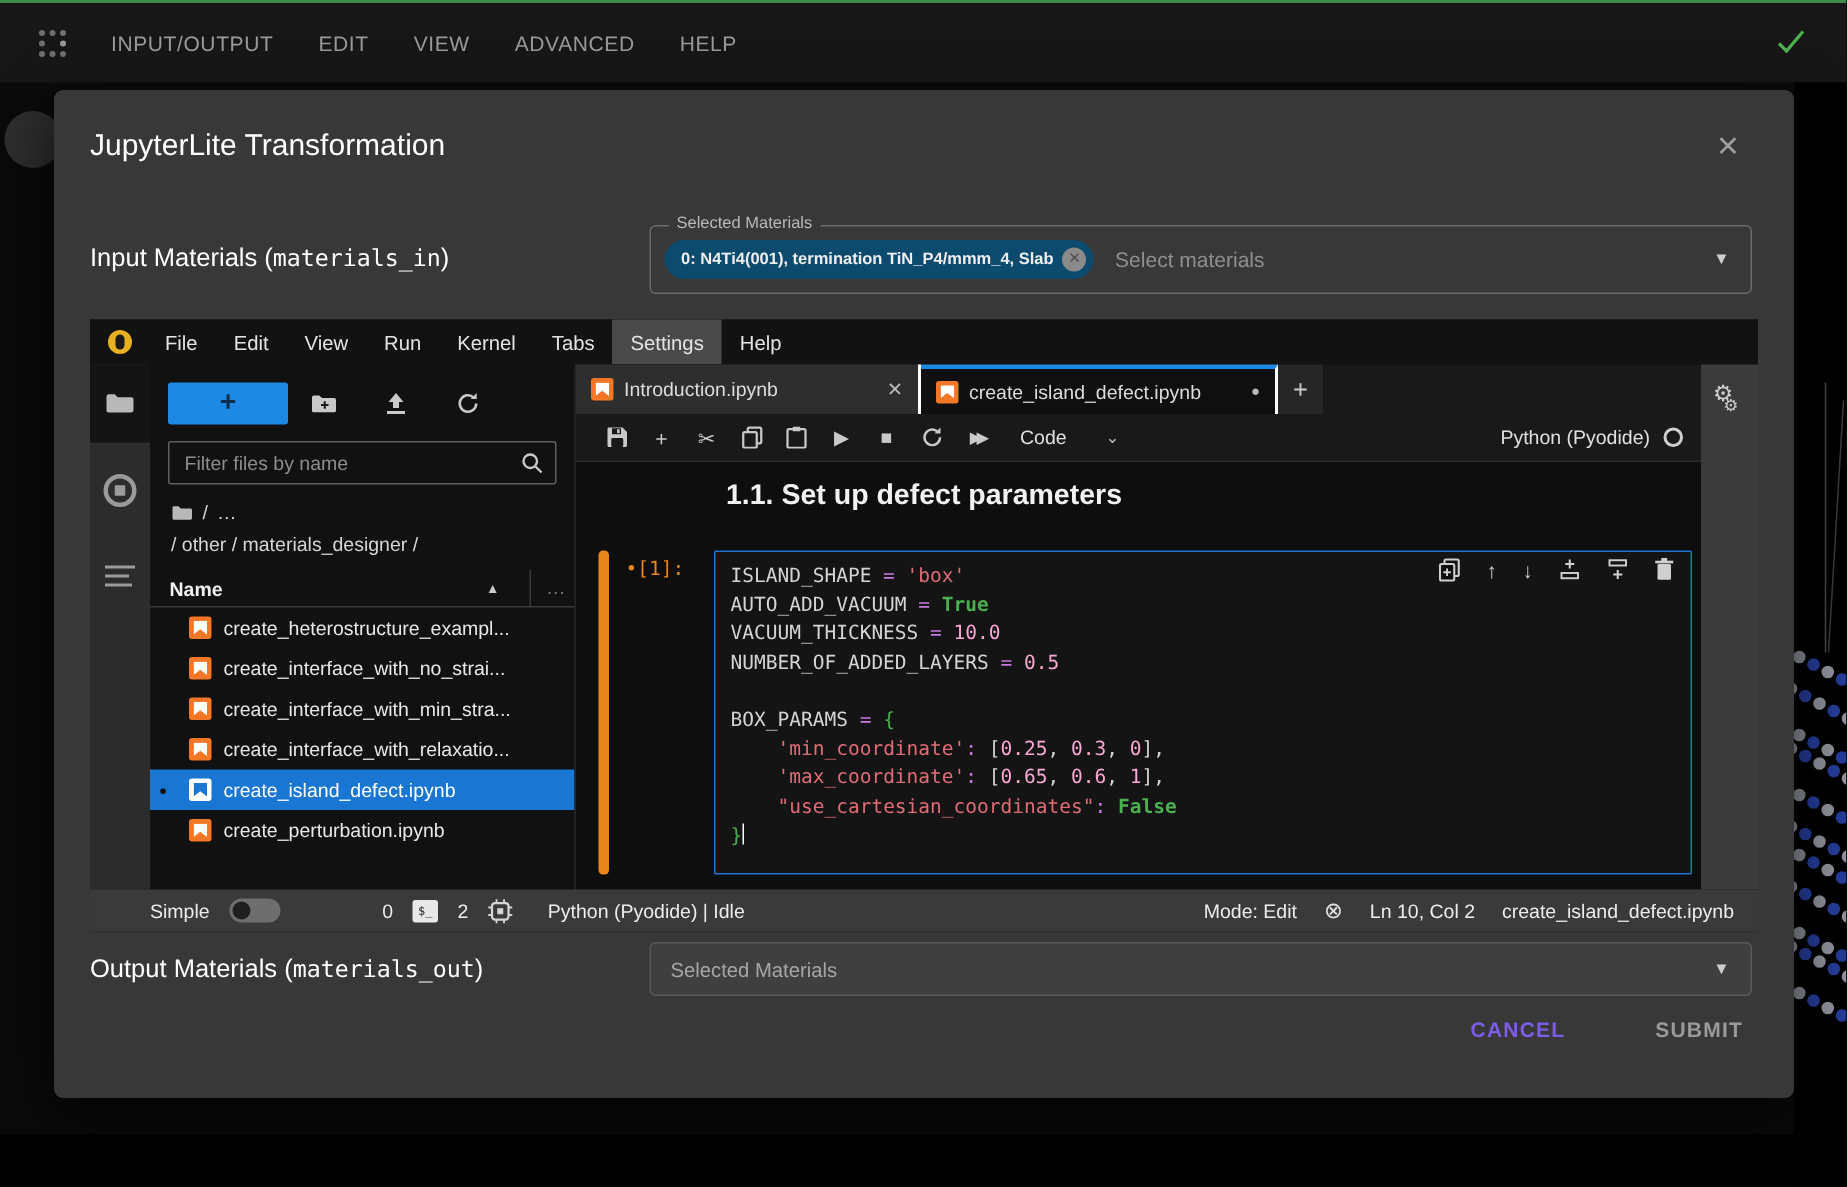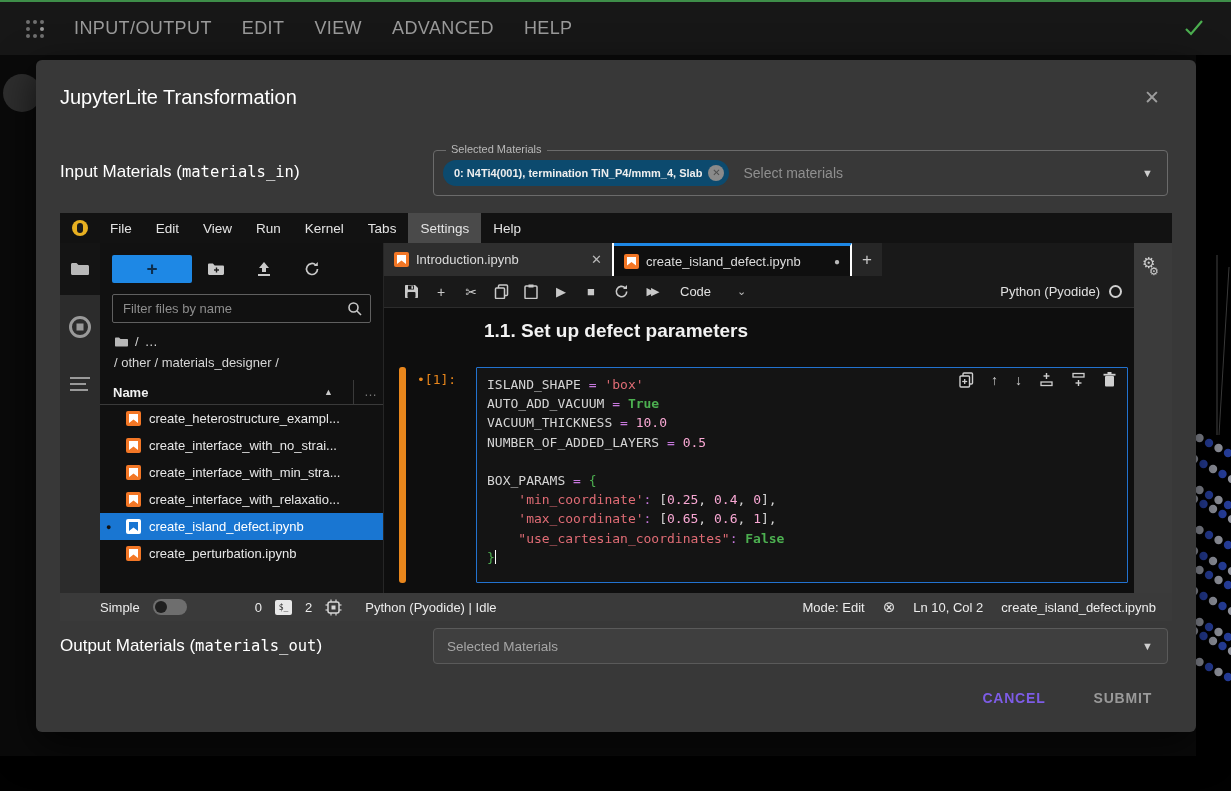--- a/index.html
+++ b/index.html
@@ -6,21 +6,21 @@
   *{box-sizing:border-box;}
   .screen{position:relative;width:1231px;height:791px;overflow:hidden;
     font-family:"Liberation Sans",sans-serif;background:#0a0a0a;}
   
   .green-line{position:absolute;top:0;left:0;width:100%;height:2px;background:#3e8e49;}
   .app-bar{position:absolute;top:2px;left:0;width:100%;height:53px;background:#171717;
     display:flex;align-items:center;}
   .logo-dots{width:18px;height:18px;margin-left:26px;position:relative;}
   .logo-dots i{position:absolute;width:4px;height:4px;border-radius:50%;background:#6f6f6f;}
   .app-menu{display:flex;gap:30px;margin-left:30px;}
-  .app-menu span{color:#9a9a9a;font-size:18px;letter-spacing:.4px;cursor:pointer;}
+  .app-menu span{color:#9a9a9a;font-size:14px;letter-spacing:.4px;cursor:pointer;}
   .top-check{position:absolute;right:26px;top:16px;}
   
   .right-strip{position:absolute;top:55px;right:0;width:35px;height:736px;background:#000;}
   .bottom-strip{position:absolute;left:0;bottom:0;width:100%;height:35px;background:#010101;}
   .fab-partial{position:absolute;left:3px;top:74px;width:38px;height:38px;border-radius:50%;background:#2e2e2e;}
   
   .dialog{position:absolute;left:36px;top:60px;width:1160px;height:672px;background:#383838;
     border-radius:6px;box-shadow:0 12px 40px rgba(0,0,0,.7);}
   .dlg-title{position:absolute;left:24px;top:26px;font-size:20px;color:#fff;}
   .dlg-close{position:absolute;right:36px;top:26px;font-size:19px;color:#9e9e9e;cursor:pointer;}
@@ -36,22 +36,22 @@
   .chip-label{font-size:11px;font-weight:bold;color:#eee;white-space:nowrap;}
   .chip-x{width:16px;height:16px;margin-left:6px;border-radius:50%;background:#8a8a8a;color:#4e4e4e;
     font-size:10px;line-height:16px;text-align:center;cursor:pointer;}
   .sel-placeholder{margin-left:14px;font-size:14px;color:#8f8f8f;}
   .field-caret{position:absolute;right:14px;font-size:11px;color:#cfcfcf;}
   
   .out-select{position:absolute;left:397px;top:568px;width:735px;height:36px;background:#3f3f3f;
     border:1px solid #5a5a5a;border-radius:4px;display:flex;align-items:center;cursor:pointer;}
   .out-select .lbl{margin-left:13px;font-size:13.5px;color:#a6a6a6;}
   
-  .dlg-actions{position:absolute;left:0;bottom:4px;width:100%;height:60px;display:flex;align-items:center;
-    justify-content:flex-end;gap:48px;padding-right:44px;}
+  .dlg-actions{position:absolute;left:0;bottom:16px;width:100%;height:60px;display:flex;align-items:center;
+    justify-content:flex-end;gap:60px;padding-right:34px;}
   .btn-cancel{color:#7d5ce6;font-size:14px;font-weight:bold;letter-spacing:.8px;cursor:pointer;}
   .btn-submit{color:#9a9a9a;font-size:14px;font-weight:bold;letter-spacing:.8px;cursor:pointer;}
   
   .jupyter{position:absolute;left:24px;top:153px;width:1112px;height:408px;background:#111;}
   .jl-menubar{position:absolute;top:0;left:0;width:100%;height:30px;background:#121212;
     display:flex;align-items:center;}
   .jl-logo{width:16px;height:16px;border-radius:50%;background:#e8b021;margin-left:12px;position:relative;}
   .jl-logo:after{content:"";position:absolute;left:5px;top:3px;width:6px;height:10px;border-radius:3px;background:#1a1a1a;}
   .jl-menu{display:flex;margin-left:10px;height:100%;}
   .jl-menu span{color:#e4e4e4;font-size:13.5px;padding:0 12px;display:flex;align-items:center;cursor:pointer;}
@@ -446,21 +446,21 @@
             <div class="cell-collapser"></div>
             <div class="cell-prompt">•[1]:</div>
             <div class="cell">
               <div>
                   <div class="cl"><span class="t-v">ISLAND_SHAPE</span><span class="t-o"> = </span><span class="t-s">'box'</span></div>
                   <div class="cl"><span class="t-v">AUTO_ADD_VACUUM</span><span class="t-o"> = </span><span class="t-k">True</span></div>
                   <div class="cl"><span class="t-v">VACUUM_THICKNESS</span><span class="t-o"> = </span><span class="t-n">10.0</span></div>
                   <div class="cl"><span class="t-v">NUMBER_OF_ADDED_LAYERS</span><span class="t-o"> = </span><span class="t-n">0.5</span></div>
                   <div class="cl"> </div>
                   <div class="cl"><span class="t-v">BOX_PARAMS</span><span class="t-o"> = </span><span class="t-b">{</span></div>
-                  <div class="cl"><span class="t-v">    </span><span class="t-s">'min_coordinate'</span><span class="t-o">:</span><span class="t-v"> [</span><span class="t-n">0.25</span><span class="t-v">, </span><span class="t-n">0.4</span><span class="t-v">, </span><span class="t-n">0</span><span class="t-v">],</span></div>
+                  <div class="cl"><span class="t-v">    </span><span class="t-s">'min_coordinate'</span><span class="t-o">:</span><span class="t-v"> [</span><span class="t-n">0.25</span><span class="t-v">, </span><span class="t-n">0.3</span><span class="t-v">, </span><span class="t-n">0</span><span class="t-v">],</span></div>
                   <div class="cl"><span class="t-v">    </span><span class="t-s">'max_coordinate'</span><span class="t-o">:</span><span class="t-v"> [</span><span class="t-n">0.65</span><span class="t-v">, </span><span class="t-n">0.6</span><span class="t-v">, </span><span class="t-n">1</span><span class="t-v">],</span></div>
                   <div class="cl"><span class="t-v">    </span><span class="t-s">"use_cartesian_coordinates"</span><span class="t-o">:</span><span class="t-v"> </span><span class="t-k">False</span></div>
                   <div class="cl"><span class="t-b">}</span><span class="t-cur"></span></div>
                 </div>
             </div>
             <div class="cell-tools">
               <span class="ci">
                 <svg width="15" height="16">
                     <rect x="4" y="1" width="9.5" height="11" rx="1" fill="none" stroke="#cfcfcf" stroke-width="1.4"></rect>
                     <rect x="1" y="4" width="9.5" height="11" rx="1" fill="#0e0e0e" stroke="#cfcfcf" stroke-width="1.4"></rect>

